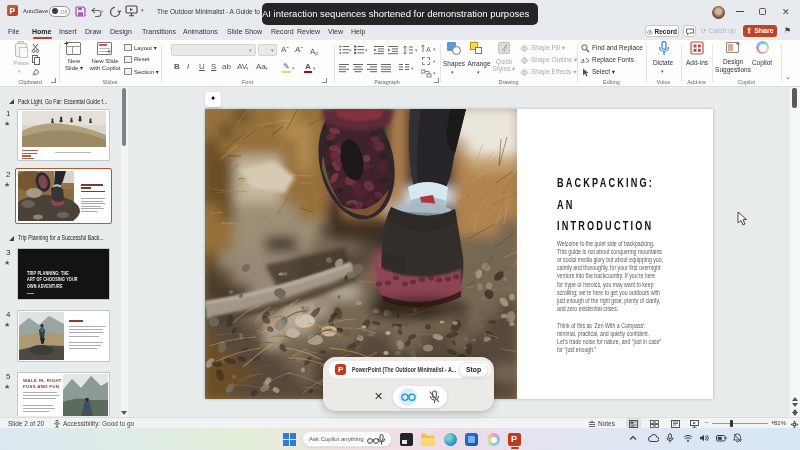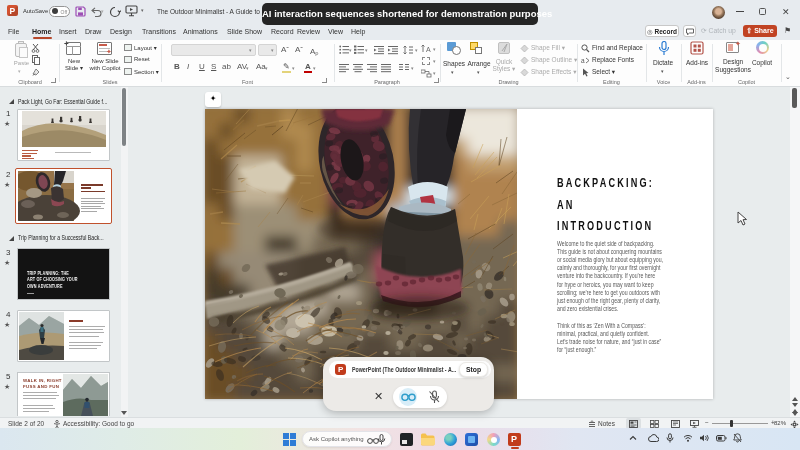--- a/index.html
+++ b/index.html
@@ -288,21 +288,21 @@
 <i class="abs" style="left:682px;top:59px;width:30px;text-align:center;font-size:6.5px;color:#333;font-style:normal;">Add-ins</i>
 <i class="abs" style="left:726px;top:42px;width:13px;height:11px;border:1px solid #888;border-radius:1px;background:#fff;"></i>
 <i class="abs" style="left:728px;top:44px;width:5px;height:7px;background:#e4a599;"></i>
 <i class="abs" style="left:735px;top:40px;font-size:7px;color:#c75b4a;font-style:normal;">✦</i>
 <i class="abs" style="left:714px;top:58px;width:38px;text-align:center;font-size:6.5px;color:#333;font-style:normal;line-height:7.5px;">Design<br>Suggestions</i>
 <i class="abs" style="left:756px;top:41px;width:13px;height:13px;border-radius:50%;background:conic-gradient(from 210deg,#e08cb0,#8ab0ee,#6cd2c3,#eecf8a,#e08cb0);"></i>
 <i class="abs" style="left:758.5px;top:43.5px;width:8px;height:8px;border-radius:50%;background:#fdfdfd;"></i>
 <i class="abs" style="left:747px;top:59px;width:30px;text-align:center;font-size:6.5px;color:#333;font-style:normal;">Copilot</i>
 <i class="abs" style="left:785px;top:73px;font-size:7px;color:#555;font-style:normal;">⌄</i>
 
-<div class="abs" style="left:262px;top:3px;width:276px;height:22px;background:#252525;border-radius:5px;color:#fff;font-size:9.5px;text-align:left;line-height:22px;z-index:50;white-space:nowrap;font-weight:bold;">AI interaction sequences shortened for demonstration purposes</div>
+<div class="abs" style="left:262px;top:3px;width:276px;height:22px;background:#252525;border-radius:5px;color:#fff;font-size:9.5px;text-align:left;line-height:22px;z-index:50;white-space:nowrap;">AI interaction sequences shortened for demonstration purposes</div>
 
 <div class="abs" style="left:0;top:87px;width:800px;height:330px;background:#e8eced;"></div>
 
 <div class="abs" style="left:9px;top:99px;width:0;height:0;border-left:5px solid transparent;border-bottom:5px solid #444;"></div>
 <div class="abs" style="left:18px;top:98px;font-size:6.3px;color:#222;white-space:nowrap;transform:scaleX(.82);transform-origin:left top;">Pack Light, Go Far: Essential Guide f...</div>
 <div class="abs" style="left:6px;top:109px;font-size:8px;color:#333;">1</div>
 <div class="abs" style="left:4px;top:120px;font-size:7px;color:#555;">★</div>
 <div class="abs" style="left:6px;top:170px;font-size:8px;color:#333;">2</div>
 <div class="abs" style="left:4px;top:181px;font-size:7px;color:#555;">★</div>
 <div class="abs" style="left:6px;top:248px;font-size:8px;color:#333;">3</div>

